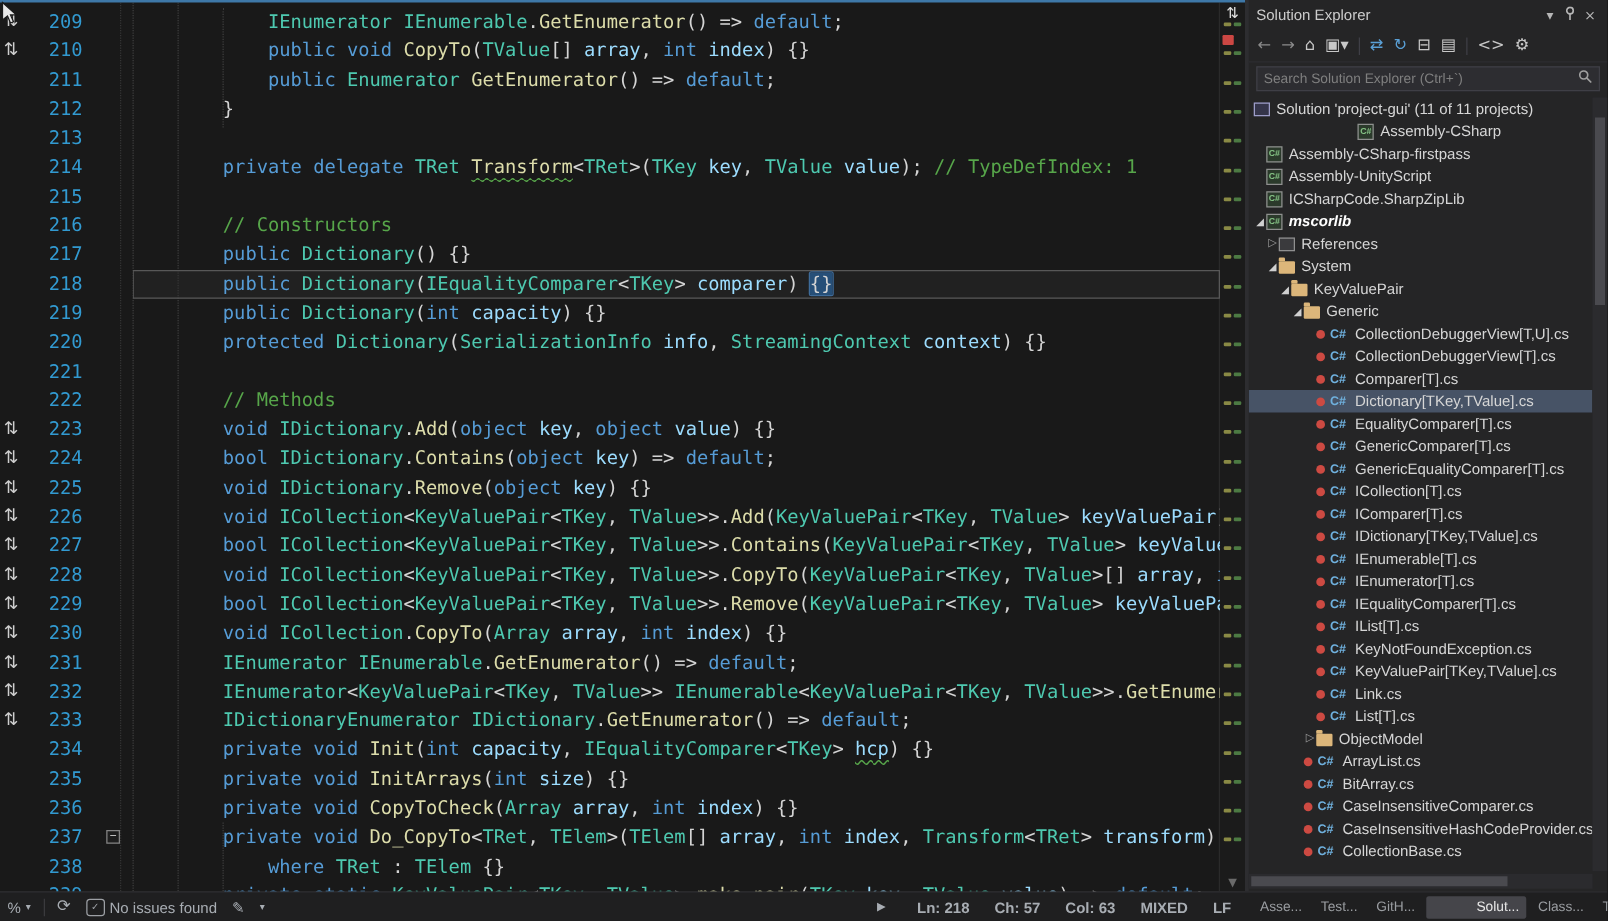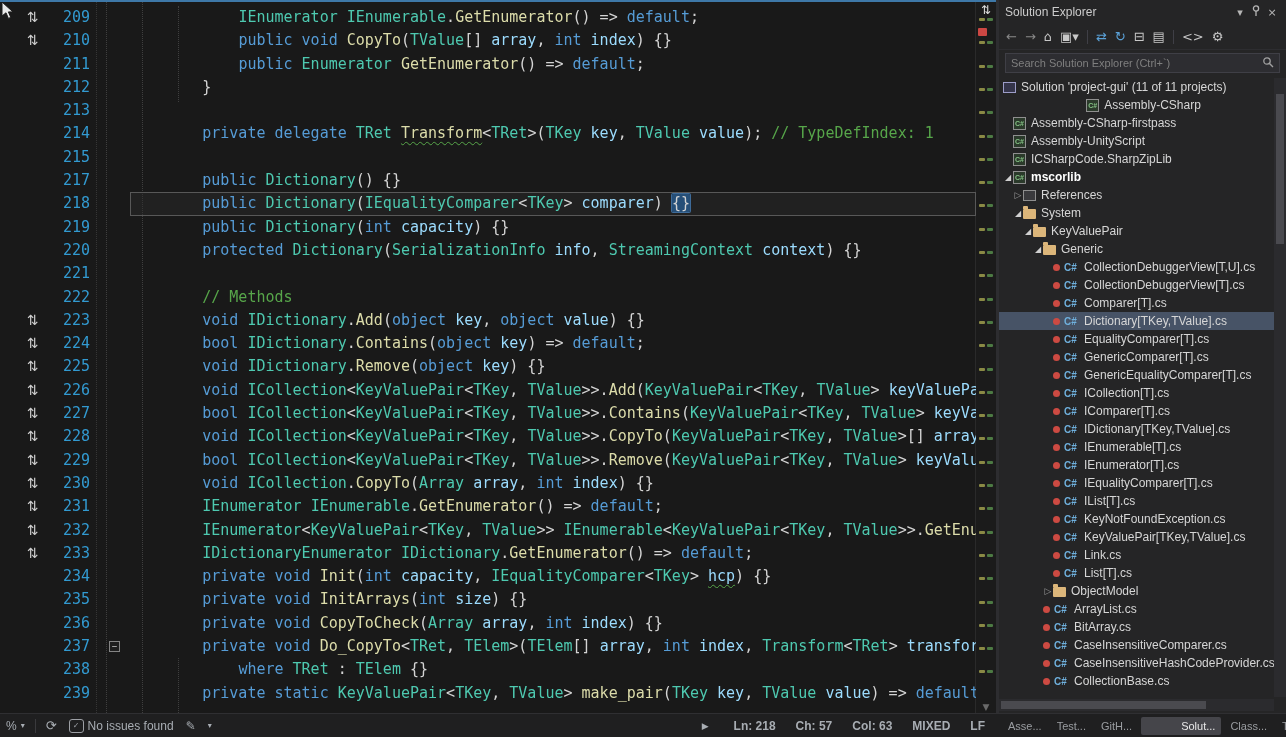--- a/index.html
+++ b/index.html
@@ -5,21 +5,21 @@
   html,body{margin:0;padding:0;}
   body{width:1286px;height:737px;overflow:hidden;position:relative;background:#191919;
        font-family:"Liberation Sans","DejaVu Sans",sans-serif;-webkit-font-smoothing:antialiased;}
 
   
   .editor{position:absolute;left:0;top:0;width:996px;height:713px;background:#191919;overflow:hidden;}
   .editor-topline{position:absolute;left:0;top:0;width:100%;height:2px;background:#3e78a8;z-index:6;}
   .code-scroll{position:absolute;left:0;top:2px;right:20px;bottom:0;overflow:hidden;padding-top:4px;}
   .guide{position:absolute;width:0;border-left:1px dotted #3f3f3f;z-index:0;}
   .cl{display:flex;height:23.3px;line-height:23.3px;white-space:pre;position:relative;z-index:1;
-      font-family:"DejaVu Sans Mono",monospace;font-size:15px;padding-left:24px;}
+      font-family:"DejaVu Sans Mono",monospace;font-size:15px;}
   .gi{width:26px;flex:none;color:#cfcfcf;font-size:14px;padding-left:3px;box-sizing:border-box;
       font-family:"DejaVu Sans",sans-serif;}
   .ln{width:48px;flex:none;text-align:right;padding-right:8px;box-sizing:border-box;color:#329ad1;}
   .mg{width:32px;flex:none;position:relative;}
   .fold{position:absolute;left:11px;top:6px;width:11px;height:11px;box-sizing:border-box;border:1px solid #848484;
         background:#1e1e1e;color:#c8c8c8;font:9px/9px "DejaVu Sans Mono",monospace;text-align:center;}
   .cd{flex:1;color:#d4d4d4;overflow:hidden;}
   .cl.cur .cd{box-shadow:inset 0 0 0 1px #585858;background:rgba(45,45,45,.45);}
   .tk{color:#569cd6}.tt{color:#4ec9b0}.tm{color:#dcdcaa}.tv{color:#9cdcfe}.tc{color:#57a64a}.to{color:#d4d4d4}
   .wv{text-decoration:underline;text-decoration-style:wavy;text-decoration-color:#57a64a;
@@ -53,21 +53,21 @@
   .arr.col{color:#9a9a9a;font-size:9px;}
   .dot{width:7px;height:7px;border-radius:50%;background:#cd4a42;flex:none;margin-right:4px;}
   .ic{flex:none;margin-right:5px;}
   .ic-folder{width:13px;height:10px;background:#dcb67a;border-radius:1px;position:relative;margin-top:1px;}
   .ic-folder::before{content:"";position:absolute;top:-3px;left:0;width:5px;height:3px;background:#dcb67a;border-radius:1px 1px 0 0;}
   .ic-file{color:#6fb0dd;font:bold 10px "Liberation Sans",sans-serif;width:15px;text-align:left;}
   .ic-project{width:13px;height:13px;border:1px solid #8f8f8f;background:#2b3a2b;color:#84c184;
               font:bold 7px/11px "Liberation Sans",sans-serif;text-align:center;box-sizing:border-box;}
   .ic-solution{width:13px;height:11px;border:1px solid #9d9dc8;background:#35354a;box-sizing:border-box;}
   .ic-refs{width:13px;height:11px;border:1px solid #8f8f8f;background:#3a3a3d;box-sizing:border-box;}
-  .tlabel.bold{font-weight:bold;color:#ffffff;}
+  .tlabel.bold{font-weight:bold;color:#ffffff;font-style:italic;}
   .p-vscroll{position:absolute;right:0;top:78px;bottom:16px;width:12px;background:#2b2b2e;}
   .p-vthumb{position:absolute;left:2px;top:16px;width:8px;height:150px;background:#4a4a4f;}
   .p-hscroll{position:absolute;left:0;right:12px;bottom:2px;height:12px;background:#2b2b2e;}
   .p-hthumb{position:absolute;left:2px;top:2px;width:205px;height:8px;background:#4a4a4f;}
 
   
   .statusbar{position:absolute;left:0;right:0;bottom:0;height:24px;background:#1f1f20;border-top:1px solid #2f2f32;
              display:flex;align-items:center;font-size:12px;color:#a8adb3;box-sizing:border-box;}
   .sb-item{margin:0 6px;display:flex;align-items:center;gap:4px;}
   .sb-glyph{font-family:"DejaVu Sans",sans-serif;}
@@ -92,20 +92,21 @@
     <div class="guide" style="left:142px;top:0;bottom:0;"></div>
     <div class="guide" style="left:178px;top:4px;height:96px;"></div>
     <div class="guide" style="left:178px;top:656px;height:57px;"></div>
   <div class="cl"><span class="gi">⇅</span><span class="ln">209</span><span class="mg"></span><span class="cd"><span class="to">            </span><span class="tt">IEnumerator</span><span class="to"> </span><span class="tt">IEnumerable</span><span class="to">.</span><span class="tm">GetEnumerator</span><span class="to">() =&gt; </span><span class="tk">default</span><span class="to">;</span></span></div>
       <div class="cl"><span class="gi">⇅</span><span class="ln">210</span><span class="mg"></span><span class="cd"><span class="to">            </span><span class="tk">public</span><span class="to"> </span><span class="tk">void</span><span class="to"> </span><span class="tm">CopyTo</span><span class="to">(</span><span class="tt">TValue</span><span class="to">[] </span><span class="tv">array</span><span class="to">, </span><span class="tk">int</span><span class="to"> </span><span class="tv">index</span><span class="to">) {}</span></span></div>
       <div class="cl"><span class="gi"></span><span class="ln">211</span><span class="mg"></span><span class="cd"><span class="to">            </span><span class="tk">public</span><span class="to"> </span><span class="tt">Enumerator</span><span class="to"> </span><span class="tm">GetEnumerator</span><span class="to">() =&gt; </span><span class="tk">default</span><span class="to">;</span></span></div>
       <div class="cl"><span class="gi"></span><span class="ln">212</span><span class="mg"></span><span class="cd"><span class="to">        </span><span class="to">}</span></span></div>
       <div class="cl"><span class="gi"></span><span class="ln">213</span><span class="mg"></span><span class="cd"><span class="to"></span></span></div>
       <div class="cl"><span class="gi"></span><span class="ln">214</span><span class="mg"></span><span class="cd"><span class="to">        </span><span class="tk">private</span><span class="to"> </span><span class="tk">delegate</span><span class="to"> </span><span class="tt">TRet</span><span class="to"> </span><span class="tm wv">Transform</span><span class="to">&lt;</span><span class="tt">TRet</span><span class="to">&gt;(</span><span class="tt">TKey</span><span class="to"> </span><span class="tv">key</span><span class="to">, </span><span class="tt">TValue</span><span class="to"> </span><span class="tv">value</span><span class="to">); </span><span class="tc">// TypeDefIndex: 1</span></span></div>
       <div class="cl"><span class="gi"></span><span class="ln">215</span><span class="mg"></span><span class="cd"><span class="to"></span></span></div>
+      <div class="cl"><span class="gi"></span><span class="ln">216</span><span class="mg"></span><span class="cd"><span class="to">        </span><span class="tc">// Constructors</span></span></div>
       <div class="cl"><span class="gi"></span><span class="ln">217</span><span class="mg"></span><span class="cd"><span class="to">        </span><span class="tk">public</span><span class="to"> </span><span class="tt">Dictionary</span><span class="to">() {}</span></span></div>
       <div class="cl cur"><span class="gi"></span><span class="ln">218</span><span class="mg"></span><span class="cd"><span class="to">        </span><span class="tk">public</span><span class="to"> </span><span class="tt">Dictionary</span><span class="to">(</span><span class="tt">IEqualityComparer</span><span class="to">&lt;</span><span class="tt">TKey</span><span class="to">&gt; </span><span class="tv">comparer</span><span class="to">) </span><span class="to seltok">{}</span></span></div>
       <div class="cl"><span class="gi"></span><span class="ln">219</span><span class="mg"></span><span class="cd"><span class="to">        </span><span class="tk">public</span><span class="to"> </span><span class="tt">Dictionary</span><span class="to">(</span><span class="tk">int</span><span class="to"> </span><span class="tv">capacity</span><span class="to">) {}</span></span></div>
       <div class="cl"><span class="gi"></span><span class="ln">220</span><span class="mg"></span><span class="cd"><span class="to">        </span><span class="tk">protected</span><span class="to"> </span><span class="tt">Dictionary</span><span class="to">(</span><span class="tt">SerializationInfo</span><span class="to"> </span><span class="tv">info</span><span class="to">, </span><span class="tt">StreamingContext</span><span class="to"> </span><span class="tv">context</span><span class="to">) {}</span></span></div>
       <div class="cl"><span class="gi"></span><span class="ln">221</span><span class="mg"></span><span class="cd"><span class="to"></span></span></div>
       <div class="cl"><span class="gi"></span><span class="ln">222</span><span class="mg"></span><span class="cd"><span class="to">        </span><span class="tc">// Methods</span></span></div>
       <div class="cl"><span class="gi">⇅</span><span class="ln">223</span><span class="mg"></span><span class="cd"><span class="to">        </span><span class="tk">void</span><span class="to"> </span><span class="tt">IDictionary</span><span class="to">.</span><span class="tm">Add</span><span class="to">(</span><span class="tk">object</span><span class="to"> </span><span class="tv">key</span><span class="to">, </span><span class="tk">object</span><span class="to"> </span><span class="tv">value</span><span class="to">) {}</span></span></div>
       <div class="cl"><span class="gi">⇅</span><span class="ln">224</span><span class="mg"></span><span class="cd"><span class="to">        </span><span class="tk">bool</span><span class="to"> </span><span class="tt">IDictionary</span><span class="to">.</span><span class="tm">Contains</span><span class="to">(</span><span class="tk">object</span><span class="to"> </span><span class="tv">key</span><span class="to">) =&gt; </span><span class="tk">default</span><span class="to">;</span></span></div>
       <div class="cl"><span class="gi">⇅</span><span class="ln">225</span><span class="mg"></span><span class="cd"><span class="to">        </span><span class="tk">void</span><span class="to"> </span><span class="tt">IDictionary</span><span class="to">.</span><span class="tm">Remove</span><span class="to">(</span><span class="tk">object</span><span class="to"> </span><span class="tv">key</span><span class="to">) {}</span></span></div>
       <div class="cl"><span class="gi">⇅</span><span class="ln">226</span><span class="mg"></span><span class="cd"><span class="to">        </span><span class="tk">void</span><span class="to"> </span><span class="tt">ICollection</span><span class="to">&lt;</span><span class="tt">KeyValuePair</span><span class="to">&lt;</span><span class="tt">TKey</span><span class="to">, </span><span class="tt">TValue</span><span class="to">&gt;&gt;.</span><span class="tm">Add</span><span class="to">(</span><span class="tt">KeyValuePair</span><span class="to">&lt;</span><span class="tt">TKey</span><span class="to">, </span><span class="tt">TValue</span><span class="to">&gt; </span><span class="tv">keyValuePair</span><span class="to">) {}</span></span></div>

